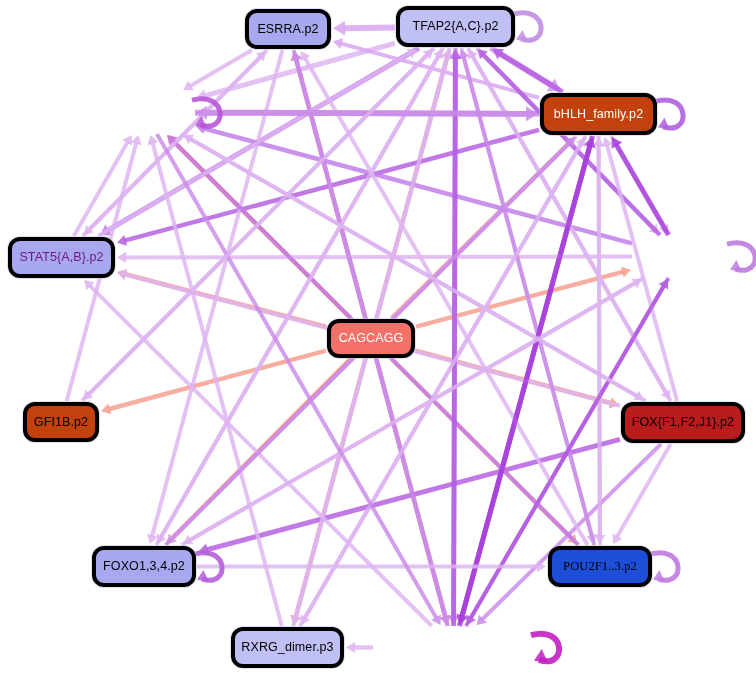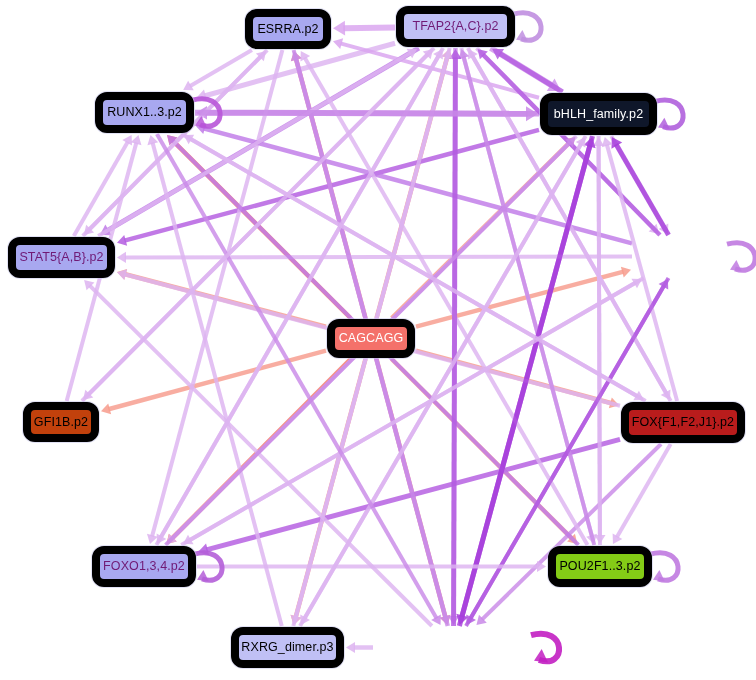--- a/index.html
+++ b/index.html
@@ -28,21 +28,21 @@
     position: absolute;
     left: 0;
     top: 0;
     width: 756px;
     height: 680px;
   }
   .node {
     position: absolute;
     box-sizing: border-box;
     border-radius: 12px;
-    border: 8px solid #000000;
+    border: 4px solid #000000;
     display: flex;
     align-items: center;
     justify-content: center;
     text-align: center;
     white-space: nowrap;
     box-shadow: 0 0 0 1px rgba(200,200,235,0.55);
   }
   .node-label {
     font-size: 12.5px;
     line-height: 1;
@@ -376,44 +376,41 @@
       </g>
       <g>
         <path d="M 531 635.2 C 567 625.2, 567 669.8, 539 659.8" fill="none" stroke="#c21fc2" stroke-width="6" stroke-opacity="0.9"></path>
         <polygon points="534.00,660.80 548.03,662.42 541.69,648.96" fill="#c21fc2" fill-opacity="0.85"></polygon>
       </g>
     </svg>
   <div id="node-layer">
       <div class="node" style="left: 245px; top: 9px; width: 86px; height: 40px; background: rgb(168, 168, 240); color: rgb(0, 0, 0);">
         <span class="node-label">ESRRA.p2</span>
       </div>
-      <div class="node" style="left: 396px; top: 6px; width: 119px; height: 41px; background: rgb(192, 192, 245); color: #701a75;">
+      <div class="node" style="left: 396px; top: 6px; width: 119px; height: 41px; background: rgb(192, 192, 245); color: #000000;">
         <span class="node-label">TFAP2{A,C}.p2</span>
       </div>
-      <div class="node" style="left: 95px; top: 92px; width: 99px; height: 41px; background: rgb(168, 168, 240); color: rgb(0, 0, 0);">
-        <span class="node-label">RUNX1..3.p2</span>
-      </div>
-      <div class="node" style="left: 540px; top: 93px; width: 117px; height: 42px; background: #0f172a; color: rgb(255, 255, 255); justify-content: center;">
+      <div class="node" style="left: 540px; top: 93px; width: 117px; height: 42px; background: #c2410c; color: rgb(255, 255, 255); justify-content: center;">
         <span class="node-label">bHLH_family.p2</span>
       </div>
       <div class="node" style="left: 8px; top: 237px; width: 107px; height: 41px; background: rgb(168, 168, 240); color: #701a75;">
         <span class="node-label">STAT5{A,B}.p2</span>
       </div>
       <div class="node" style="left: 327px; top: 319px; width: 88px; height: 39px; background: rgb(244, 113, 106); color: rgb(255, 255, 255);">
         <span class="node-label">CAGCAGG</span>
       </div>
       <div class="node" style="left: 23px; top: 402px; width: 76px; height: 40px; background: #c2410c; color: rgb(0, 0, 0);">
         <span class="node-label">GFI1B.p2</span>
       </div>
       <div class="node" style="left: 621px; top: 402px; width: 124px; height: 41px; background: #b91c1c; color: rgb(0, 0, 0);">
         <span class="node-label">FOX{F1,F2,J1}.p2</span>
       </div>
-      <div class="node" style="left: 92px; top: 546px; width: 104px; height: 41px; background: rgb(168, 168, 240); color: #701a75;">
+      <div class="node" style="left: 92px; top: 546px; width: 104px; height: 41px; background: rgb(168, 168, 240); color: #000000;">
         <span class="node-label">FOXO1,3,4.p2</span>
       </div>
-      <div class="node" style="left: 548px; top: 546px; width: 104px; height: 41px; background: #84cc16; color: rgb(0, 0, 0);">
+      <div class="node" style="left: 548px; top: 546px; width: 104px; height: 41px; background: #1d4ed8; color: rgb(0, 0, 0); font-family: Liberation Serif, serif;">
         <span class="node-label">POU2F1..3.p2</span>
       </div>
       <div class="node" style="left: 231px; top: 627px; width: 113px; height: 41px; background: rgb(192, 192, 245); color: rgb(0, 0, 0);">
         <span class="node-label">RXRG_dimer.p3</span>
       </div>
     </div>
 </div>
 
 </body></html>

